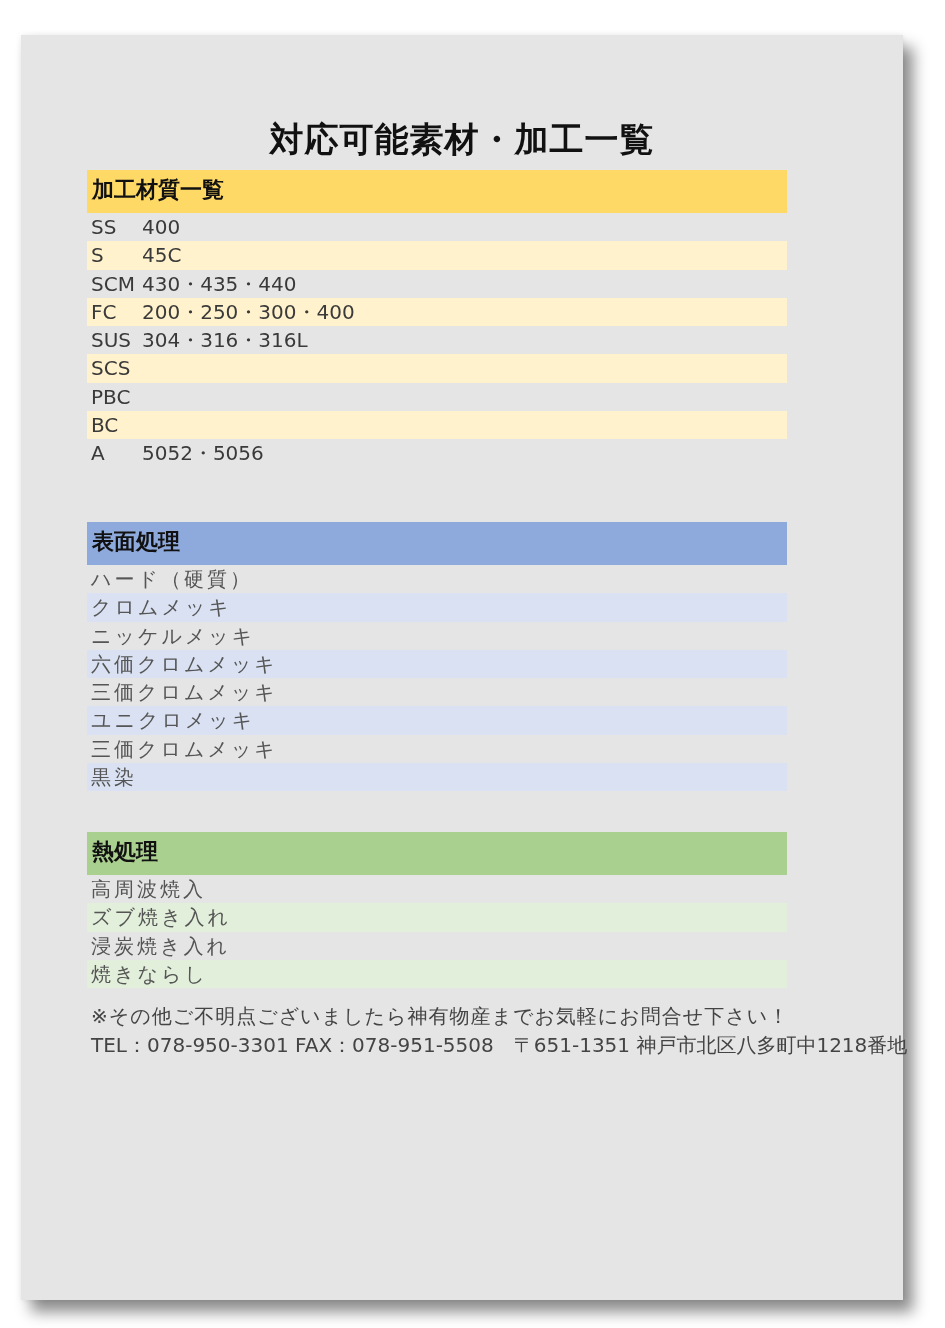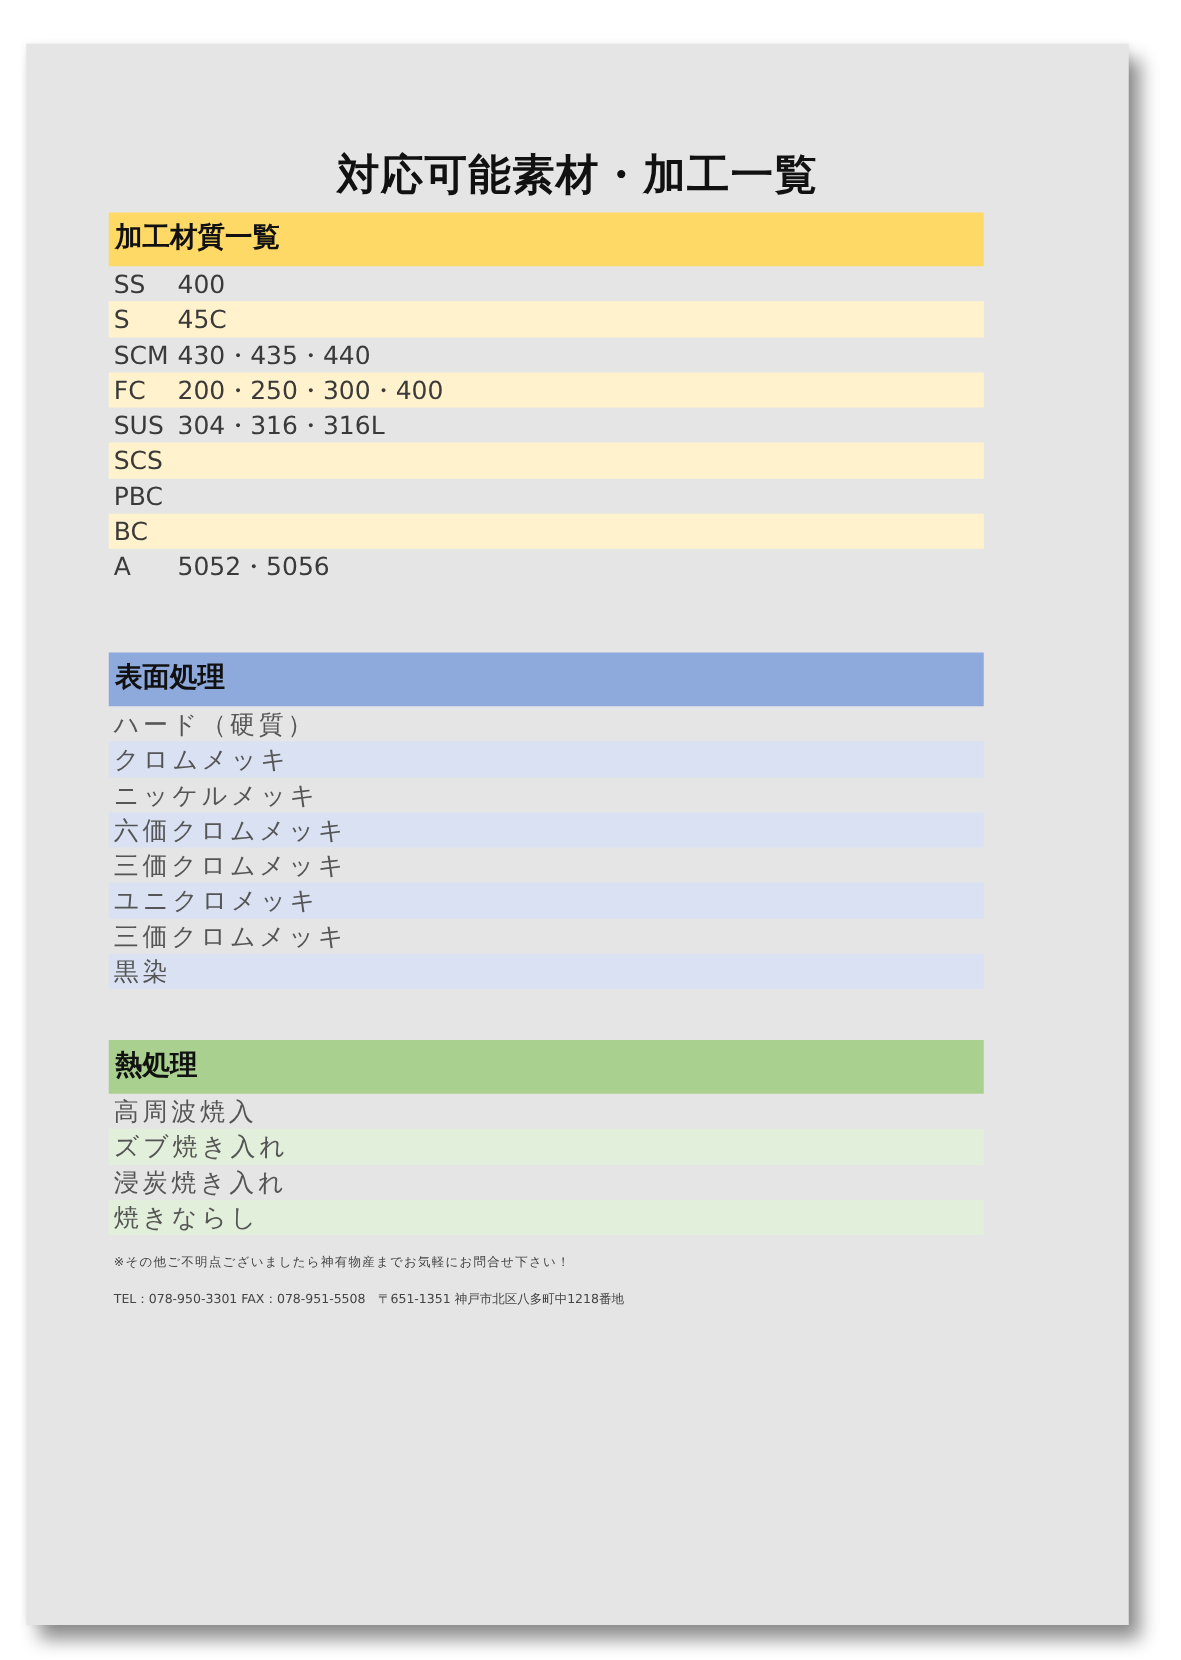--- a/index.html
+++ b/index.html
@@ -24,21 +24,21 @@
   .row { height:28.3px; line-height:28.3px; padding-left:4px; font-size:20px; color:#3a3a3a; display:flex; }
   .row .code { width:51px; }
   .row .val { }
   .kana .row { letter-spacing:3px; color:#555; }
   .sec-materials .sec-header { background:#FFD966; }
   .sec-materials .row:nth-child(even) { background:#FFF2CC; }
   .sec-surface .sec-header { background:#8EA9DB; }
   .sec-surface .row:nth-child(even) { background:#D9E1F2; }
   .sec-heat .sec-header { background:#A9D08E; }
   .sec-heat .row:nth-child(even) { background:#E2EFDA; }
-  .note { position:absolute; left:70px; font-size:10px; color:#444; white-space:nowrap; }
+  .note { position:absolute; left:70px; font-size:20px; color:#444; white-space:nowrap; }
 </style>
 </head>
 <body>
 
 <div class="page">
   <div class="title">対応可能素材・加工一覧</div>
 
   <div class="section sec-materials" style="top:135px;">
     <div class="sec-header">加工材質一覧</div>
     <div class="rows">

